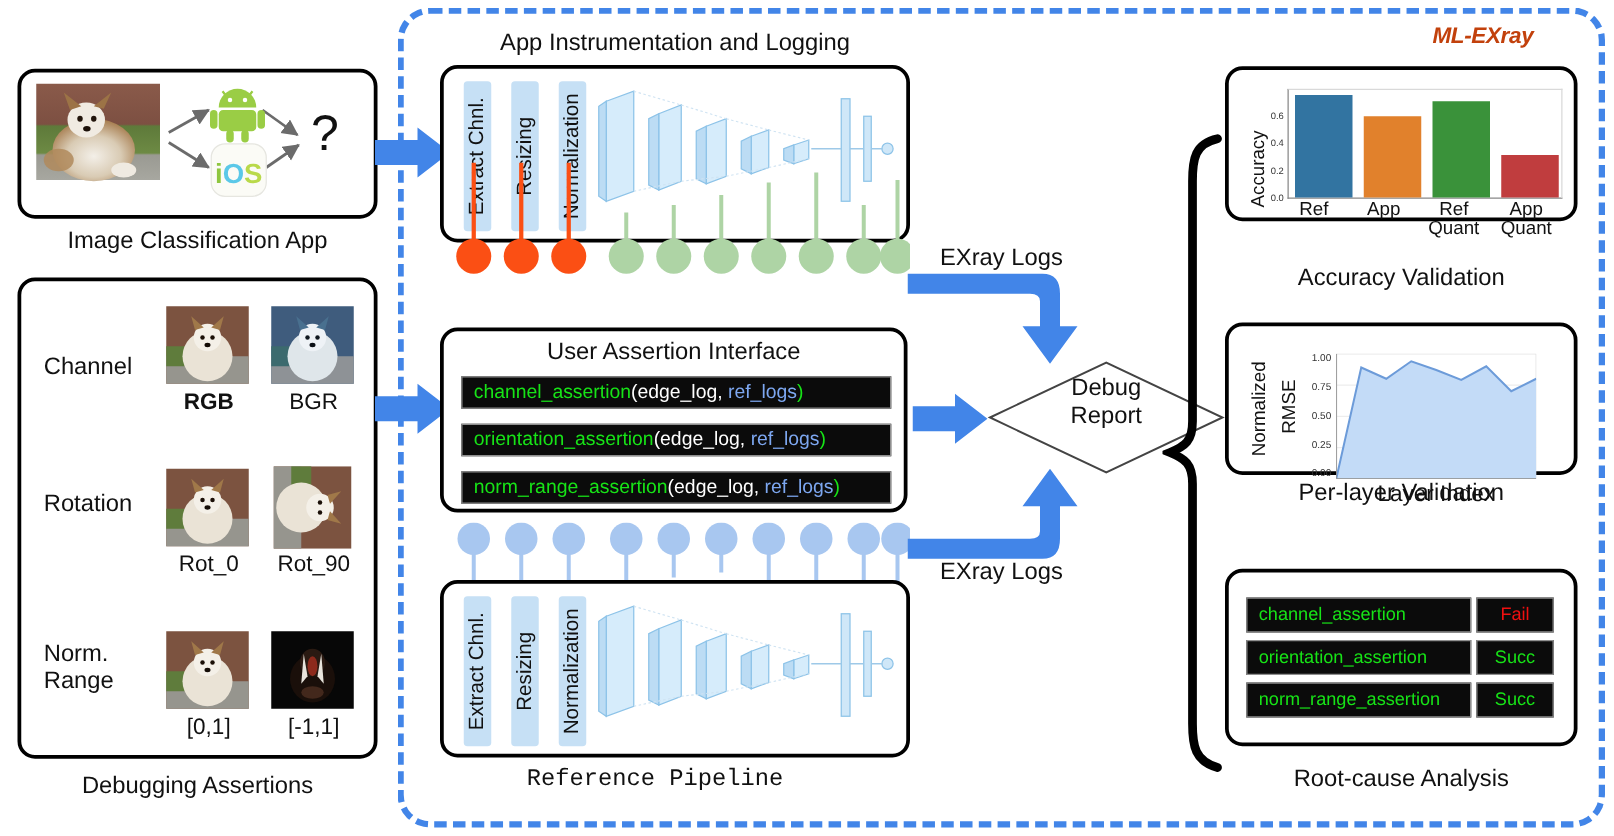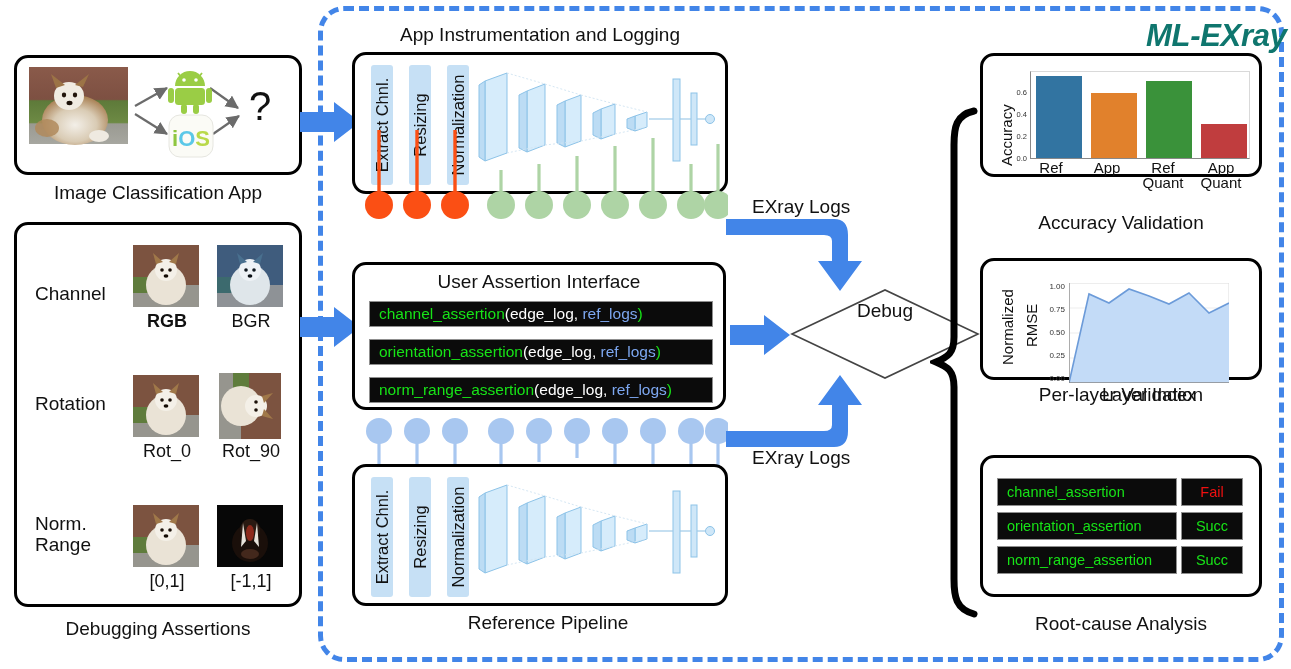--- a/index.html
+++ b/index.html
@@ -6,22 +6,22 @@
   body{width:1291px;height:669px;position:relative;overflow:hidden;
        font-family:"Liberation Sans", sans-serif; color:#1a1a1a;}
   .abs{position:absolute;}
   .cap{ text-align:center; font-size:19px; color:#111; white-space:nowrap;}
   .rbox{position:absolute;border:3.5px solid #000;border-radius:14px;background:#fff;box-sizing:border-box;}
   .ttl{position:absolute;width:100%;text-align:center;font-size:19px;color:#111;}
 
   
   #mlx-frame{left:318px;top:6px;width:966px;height:656px;border:5px dashed #4285e8;
              border-radius:26px;box-sizing:border-box;}
-  #mlx-logo{left:1146px;top:18px;font-size:31px;font-weight:bold;font-style:italic;
-            color:#0f766e;letter-spacing:-.3px;}
+  #mlx-logo{left:1146px;top:18px;font-size:18px;font-weight:bold;font-style:italic;
+            color:#c2410c;letter-spacing:-.3px;}
 
   
   #app-box{left:14px;top:55px;width:288px;height:120px;}
 
   
   #assert-box{left:14px;top:222px;width:288px;height:385px;}
   .arow-label{position:absolute;font-size:19px;color:#111;line-height:1.12;}
   .vcap{position:absolute;font-size:18px;text-align:center;color:#111;}
 
   
@@ -36,21 +36,21 @@
 
   
   #uai-box{left:352px;top:262px;width:374px;height:148px;}
   .codeline{position:absolute;left:14px;width:344px;height:26px;background:#0b0b0b;
             border:1.5px solid #8f8f8f;box-sizing:border-box;overflow:hidden;
             font-size:15.5px;line-height:23px;padding-left:9px;white-space:nowrap;}
   .fn{color:#17e317;} .pn{color:#ffffff;} .pb{color:#7da7f0;} .pp{color:#ffffff;}
 
   
   #ref-box{left:352px;top:464px;width:376px;height:142px;}
-  #ref-title{left:360px;top:612px;width:376px;}
+  #ref-title{left:336px;top:612px;width:376px;font-family:Liberation Mono, monospace;}
 
   
   .exl{position:absolute;font-size:19px;color:#111;white-space:nowrap;}
 
   
   #diamond{left:790px;top:288px;width:190px;height:92px;}
   #dtext{position:absolute;left:790px;top:300px;width:190px;text-align:center;
          font-size:19px;line-height:1.18;color:#111;}
 
   
@@ -402,20 +402,21 @@
 
 <svg class="barrow" style="left:730px;top:313px;" width="62" height="44">
   <path d="M0 12 L34 12 L34 2 L60 22 L34 42 L34 32 L0 32 Z" fill="#4285e8"></path>
 </svg>
 
 <svg class="abs" id="diamond" viewBox="0 0 190 92">
   <polygon points="2,46 95,2 188,46 95,90" fill="#fff" stroke="#444" stroke-width="1.6"></polygon>
 </svg>
 <div id="dtext">
   <div>Debug</div>
+  <div>Report</div>
 </div>
 
 <svg class="abs" style="left:930px;top:105px;" width="52" height="515">
   <path d="M44 6 C26 10 24 22 24 40 L24 232 C24 248 18 252 6 257 C18 262 24 266 24 282
            L24 474 C24 492 26 504 44 509" fill="none" stroke="#000" stroke-width="7" stroke-linecap="round"></path>
 </svg>
 
 <div class="rbox" id="acc-box">
   <div class="vaxlbl" style="left:15px;top:110px;font-size:15px;">Accuracy</div>
   <div class="tick" style="left:24px;top:98px;width:20px;">0.0</div>

